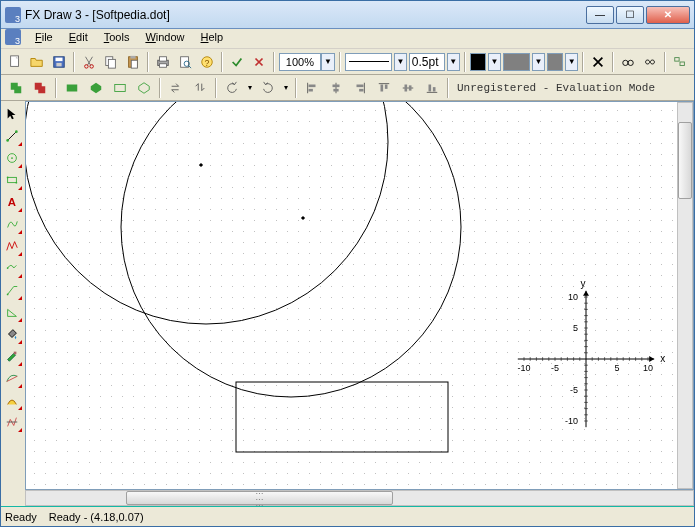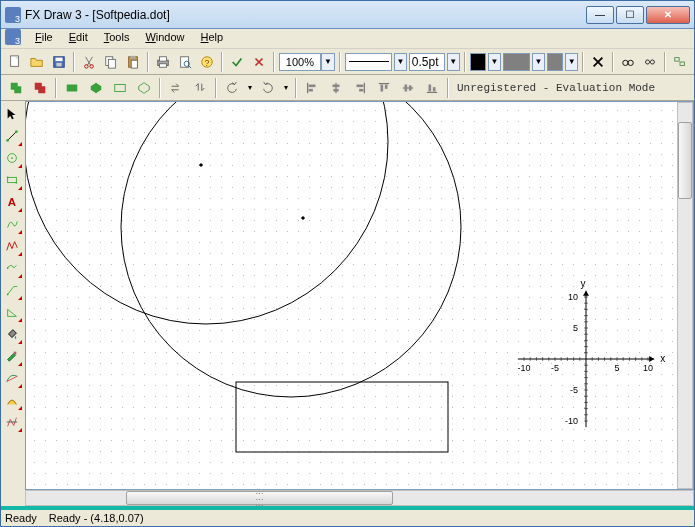--- a/index.html
+++ b/index.html
@@ -49,21 +49,21 @@
   background-image: radial-gradient(circle, #c0c0c0 0.5px, transparent 0.5px);
   background-size: 11px 11px; background-position: 3px 3px;
 }
 .hscroll { height:16px; display:flex; }
 .hscroll .track { flex:1; background:#e8e8e8; border:1px solid #c0c0c0; position:relative; }
 .hscroll .thumb { position:absolute; left:15%; width:40%; height:100%; top:0; background:linear-gradient(#f8f8f8,#d8d8d8); border:1px solid #a0a0a0; border-radius:2px; display:flex;align-items:center;justify-content:center; }
 .hscroll .thumb::after { content:"⋮⋮⋮"; transform:rotate(90deg); font-size:8px; color:#888; letter-spacing:-2px;}
 .vscroll { width:16px; background:#e8e8e8; border:1px solid #c0c0c0; position:absolute; right:0; top:0; bottom:0; }
 .vscroll .thumbv { position:absolute; top:5%; height:20%; width:100%; background:linear-gradient(90deg,#f8f8f8,#d8d8d8); border:1px solid #a0a0a0; border-radius:2px; }
 
-.statusbar { height:20px; border-top:4px solid #14b8a6; background:#ece9d8; display:flex; align-items:center; font-size:11px; padding:0 4px; gap:12px;}
+.statusbar { height:20px; border-top:1px solid #14b8a6; background:#ece9d8; display:flex; align-items:center; font-size:11px; padding:0 4px; gap:12px;}
 
 .icon-svg { width:14px; height:14px; }
 </style>
 </head>
 <body>
 
 <div class="window">
 
   <div class="titlebar">
     <span class="app-icon"></span>

